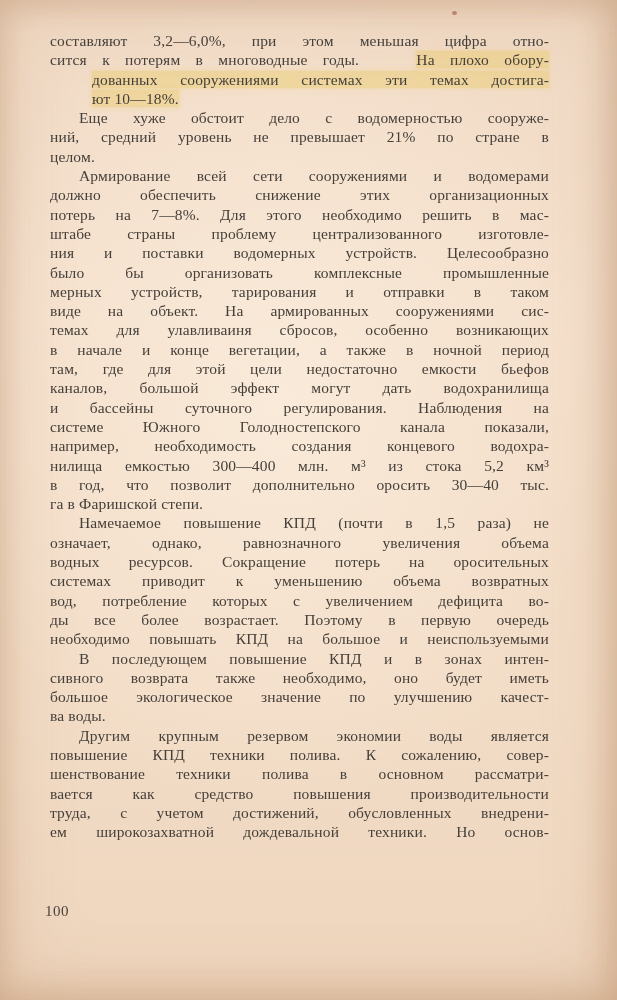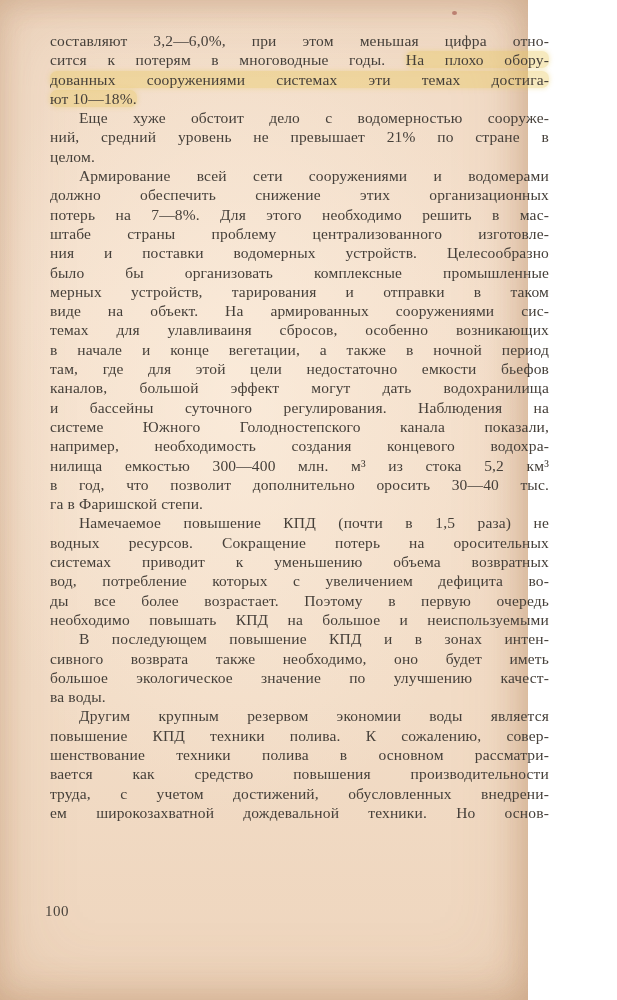--- a/index.html
+++ b/index.html
@@ -7,21 +7,21 @@
     padding: 0;
   }
   body {
     width: 617px;
     height: 1000px;
     overflow: hidden;
     font-family: "Liberation Serif", "DejaVu Serif", serif;
   }
   .page {
     position: relative;
-    width: 528px;
+    width: 617px;
     height: 1000px;
     background:
       radial-gradient(ellipse 90% 70% at 45% 40%, rgba(255,244,230,0.55) 0%, rgba(255,244,230,0) 60%),
       linear-gradient(180deg, #f1dbc6 0%, #f4dfcb 30%, #f2dcc6 70%, #eed5bd 100%);
     box-shadow:
       inset 0 0 80px rgba(165,110,65,0.18),
       inset -10px 0 32px rgba(150,95,50,0.14),
       inset 0 -12px 36px rgba(150,95,50,0.10),
       inset 0 8px 24px rgba(160,105,60,0.08);
   }
@@ -45,21 +45,22 @@
   }
   .line.last {
     text-align-last: left;
   }
   .line.indent {
     text-indent: 29px;
   }
   .hl {
     background-color: rgba(233, 201, 92, 0.40);
     box-shadow: 0 0 4px 1px rgba(233, 201, 92, 0.30);
-    border-radius: 7px;
+    border-radius: 1px;
+    margin-left: 42px;
   }
   .page-number {
     position: absolute;
     top: 903px;
     left: 45px;
     color: #4a443d;
     font-size: 15px;
     letter-spacing: 0.5px;
   }
   .speck {
@@ -105,20 +106,21 @@
         <div class="line"><span>каналов, большой эффект могут дать водохранилища</span></div>
         <div class="line"><span>и бассейны суточного регулирования. Наблюдения на</span></div>
         <div class="line"><span>системе Южного Голодностепского канала показали,</span></div>
         <div class="line"><span>например, необходимость создания концевого водохра-</span></div>
         <div class="line"><span>нилища емкостью 300—400 млн. м³ из стока 5,2 км³</span></div>
         <div class="line"><span>в год, что позволит дополнительно оросить 30—40 тыс.</span></div>
         <div class="line last"><span>га в Фаришской степи.</span></div>
       </div>
       <div class="paragraph">
         <div class="line indent"><span>Намечаемое повышение КПД (почти в 1,5 раза) не</span></div>
+        <div class="line"><span>означает, однако, равнозначного увеличения объема</span></div>
         <div class="line"><span>водных ресурсов. Сокращение потерь на оросительных</span></div>
         <div class="line"><span>системах приводит к уменьшению объема возвратных</span></div>
         <div class="line"><span>вод, потребление которых с увеличением дефицита во-</span></div>
         <div class="line"><span>ды все более возрастает. Поэтому в первую очередь</span></div>
         <div class="line"><span>необходимо повышать КПД на большое и неиспользуемыми</span></div>
       </div>
       <div class="paragraph">
         <div class="line indent"><span>В последующем повышение КПД и в зонах интен-</span></div>
         <div class="line"><span>сивного возврата также необходимо, оно будет иметь</span></div>
         <div class="line"><span>большое экологическое значение по улучшению качест-</span></div>

